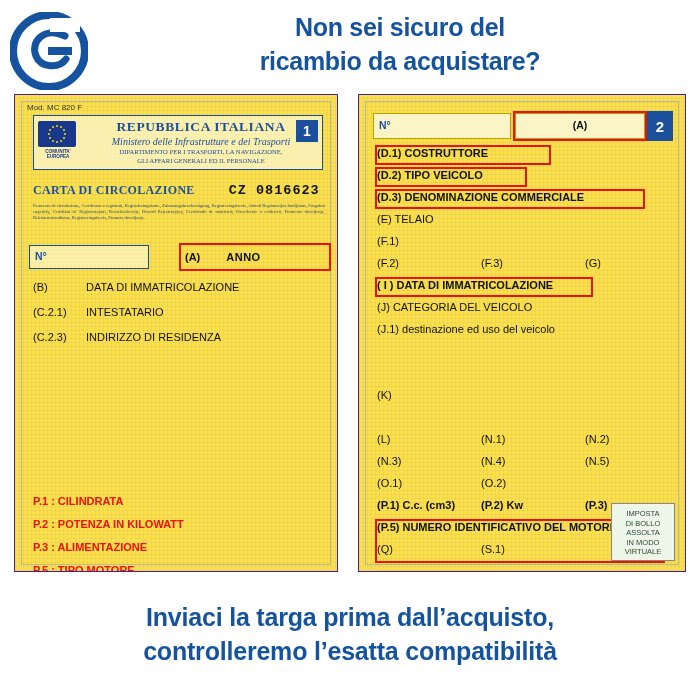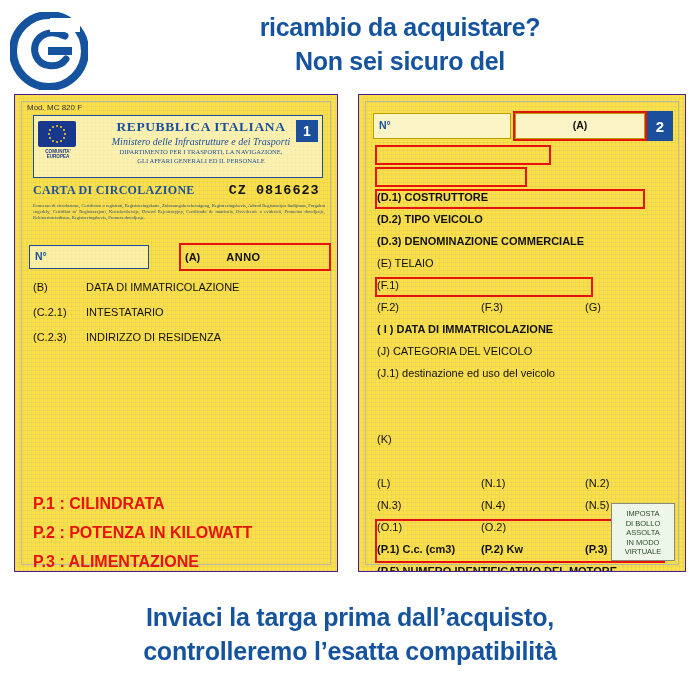--- a/index.html
+++ b/index.html
@@ -66,21 +66,21 @@
     position:absolute;left:12px;top:8px;
     font-size:8px;color:#333;font-family:"Liberation Sans",sans-serif;
   }
 
   
   .repblock{
     position:absolute;left:18px;top:20px;width:290px;
     border:1.5px solid #1b4f9c;
     box-sizing:border-box;
     background:rgba(255,255,255,.55);
-    padding:3px 4px 12px 4px;
+    padding:3px 4px 4px 4px;
   }
   .rep-flagwrap{
     position:absolute;left:4px;top:5px;width:40px;height:46px;text-align:center;
   }
   .eu-flag{
     width:38px;height:26px;background:#17388c;border-radius:2px;position:relative;
   }
   .eu-flag .star{
     position:absolute;width:2.4px;height:2.4px;background:#ffd617;border-radius:50%;
   }
@@ -161,21 +161,21 @@
   .legend{
     position:absolute;left:18px;top:286px;width:300px;
   }
   .legend div{
     color:#e8120c;font-weight:bold;font-size:12.5px;margin-bottom:17px;white-space:nowrap;
   }
   .legend2{
     position:absolute;left:18px;top:400px;width:300px;
   }
   .legend2 div{
-    color:#e8120c;font-weight:bold;font-size:16px;margin-bottom:11px;white-space:nowrap;
+    color:#e8120c;font-weight:bold;font-size:11px;margin-bottom:11px;white-space:nowrap;
   }
 
   
   .r-top{
     position:absolute;left:14px;top:16px;width:300px;height:30px;
   }
   .r-nbox{
     position:absolute;left:0;top:2px;width:138px;height:26px;
     border:1.5px solid #b5a200;box-sizing:border-box;background:#fbf4c6;
     font-size:10.5px;color:#1b4f9c;font-weight:bold;padding:5px 0 0 5px;
@@ -184,21 +184,21 @@
     position:absolute;left:142px;top:2px;width:130px;height:26px;
     border:1.5px solid #b5a200;box-sizing:border-box;background:#fbf4c6;
     font-size:10.5px;color:#111;font-weight:bold;padding:5px 0 0 0;text-align:center;
   }
   .r-page{
     position:absolute;right:0;top:0;width:26px;height:30px;
     background:#1b4f9c;color:#fff;font-weight:bold;font-size:15px;
     display:flex;align-items:center;justify-content:center;
   }
   .rlist{
-    position:absolute;left:18px;top:52px;width:300px;margin-top:44px;
+    position:absolute;left:18px;top:52px;width:300px;
   }
   .rrow{
     position:relative;height:22px;font-size:11px;color:#111;white-space:nowrap;
   }
   .rrow.bold{font-weight:bold;}
   .c1{position:absolute;left:0;}
   .c2{position:absolute;left:104px;}
   .c3{position:absolute;left:208px;}
   .stamp{
     position:absolute;right:10px;bottom:10px;width:64px;height:58px;
@@ -218,22 +218,22 @@
   <div class="logo">
     <svg viewBox="0 0 78 78" width="78" height="78" aria-hidden="true">
       <circle cx="39" cy="39" r="36" fill="none" stroke="#15539e" stroke-width="8"></circle>
       <path d="M62 39 L38 39" stroke="#15539e" stroke-width="8" fill="none"></path>
       <path d="M55 24 C34 14 20 30 26 44 C31 56 49 57 56 47" fill="none" stroke="#15539e" stroke-width="7" stroke-linecap="round"></path>
       <rect x="40" y="6" width="30" height="14" fill="#ffffff"></rect>
       <path d="M40 13 L70 13" stroke="#15539e" stroke-width="0"></path>
     </svg>
   </div>
   <div class="headline">
+    <div>Non sei sicuro del</div>
     <div>ricambio da acquistare?</div>
-    <div>Non sei sicuro del</div>
   </div>
 </div>
 
 <div class="card card-left">
   <div class="inner-border"></div>
   <div class="modcode">Mod. MC 820 F</div>
 
   <div class="repblock">
     <div class="rep-flagwrap">
       <div class="eu-flag" id="euflag">

